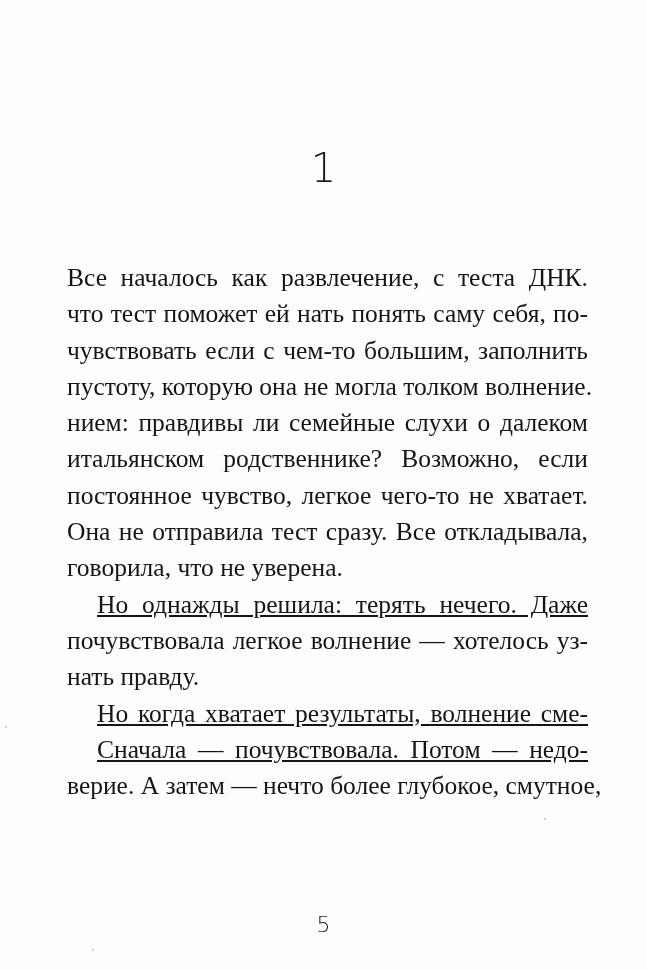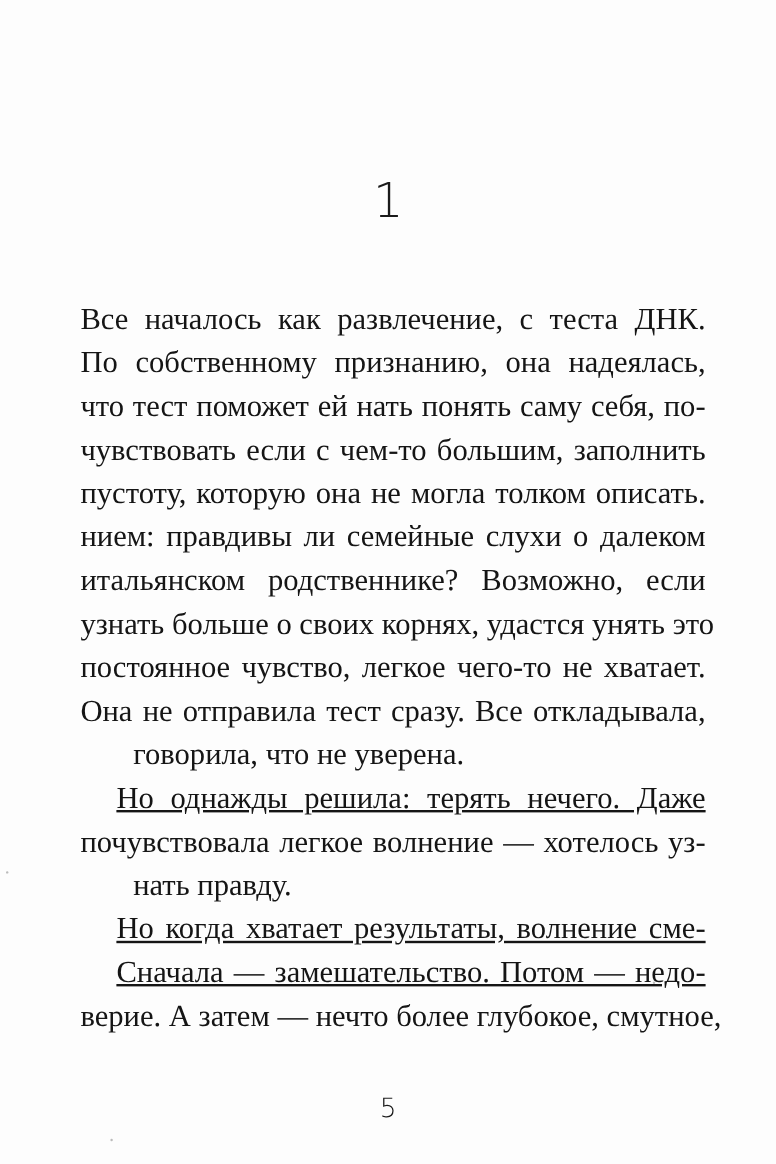--- a/index.html
+++ b/index.html
@@ -4,59 +4,57 @@
 <style>
   html, body { margin: 0; padding: 0; background: #ffffff; }
   body { width: 647px; height: 970px; position: relative; overflow: hidden; }
   .page { position: absolute; left: 0; top: 0; width: 647px; height: 970px; background: #fdfdfd; }
   .chapter-number {
     position: absolute; left: 0; width: 647px; top: 148px;
     text-align: center; font-family: "DejaVu Sans", sans-serif; font-weight: 300;
     font-size: 40px; line-height: 40px; color: #1a1a1a;
   }
   .body-text {
-    position: absolute; left: 67px; top: 248px; width: 521px;
+    position: absolute; left: 67px; top: 260px; width: 521px;
     font-family: "Liberation Serif", serif; font-size: 25.5px; color: #151515;
   }
   .line {
     display: block; height: 36.3px; line-height: 36.3px;
     text-align: justify; text-align-last: justify; white-space: nowrap;
   }
-  .line.last { text-align-last: left; margin-left: 44px; }
+  .line.last { text-align-last: left; }
   .line.indent { padding-left: 30px; text-decoration: underline; }
   .page-number {
     position: absolute; left: 0; width: 647px; top: 912px;
     text-align: center; font-family: "DejaVu Sans", sans-serif; font-weight: 300;
     font-size: 22px; color: #1a1a1a;
   }
   .speck { position: absolute; width: 2px; height: 2px; background: #bbb; border-radius: 1px; }
 </style>
 </head>
 <body>
 
 <div class="page">
   <div class="chapter-number">1</div>
 
   <div class="body-text">
     <span class="line">Все началось как развлечение, с теста ДНК.</span>
-    <span class="line">По собственному признанию, она надеялась,</span>
     <span class="line">что тест поможет ей нать понять саму себя, по-</span>
     <span class="line">чувствовать если с чем-то большим, заполнить</span>
-    <span class="line">пустоту, которую она не могла толком описать.</span>
+    <span class="line">пустоту, которую она не могла толком волнение.</span>
     <span class="line">нием: правдивы ли семейные слухи о далеком</span>
     <span class="line">итальянском родственнике? Возможно, если</span>
-    <span class="line">узнать больше о своих корнях, удастся унять это</span>
     <span class="line">постоянное чувство, легкое чего-то не хватает.</span>
     <span class="line">Она не отправила тест сразу. Все откладывала,</span>
     <span class="line last">говорила, что не уверена.</span>
     <span class="line indent">Но однажды решила: терять нечего. Даже</span>
     <span class="line">почувствовала легкое волнение — хотелось уз-</span>
     <span class="line last">нать правду.</span>
     <span class="line indent">Но когда хватает результаты, волнение сме-</span>
-    <span class="line indent">Сначала — замешательство. Потом — недо-</span>
+    <span class="line indent">Сначала — почувствовала. Потом — недо-</span>
     <span class="line">верие. А затем — нечто более глубокое, смутное,</span>
   </div>
 
   <div class="page-number">5</div>
 
   <div class="speck" style="left:5px;top:726px;"></div>
   <div class="speck" style="left:544px;top:818px;"></div>
   <div class="speck" style="left:92px;top:949px;"></div>
 </div>
 

